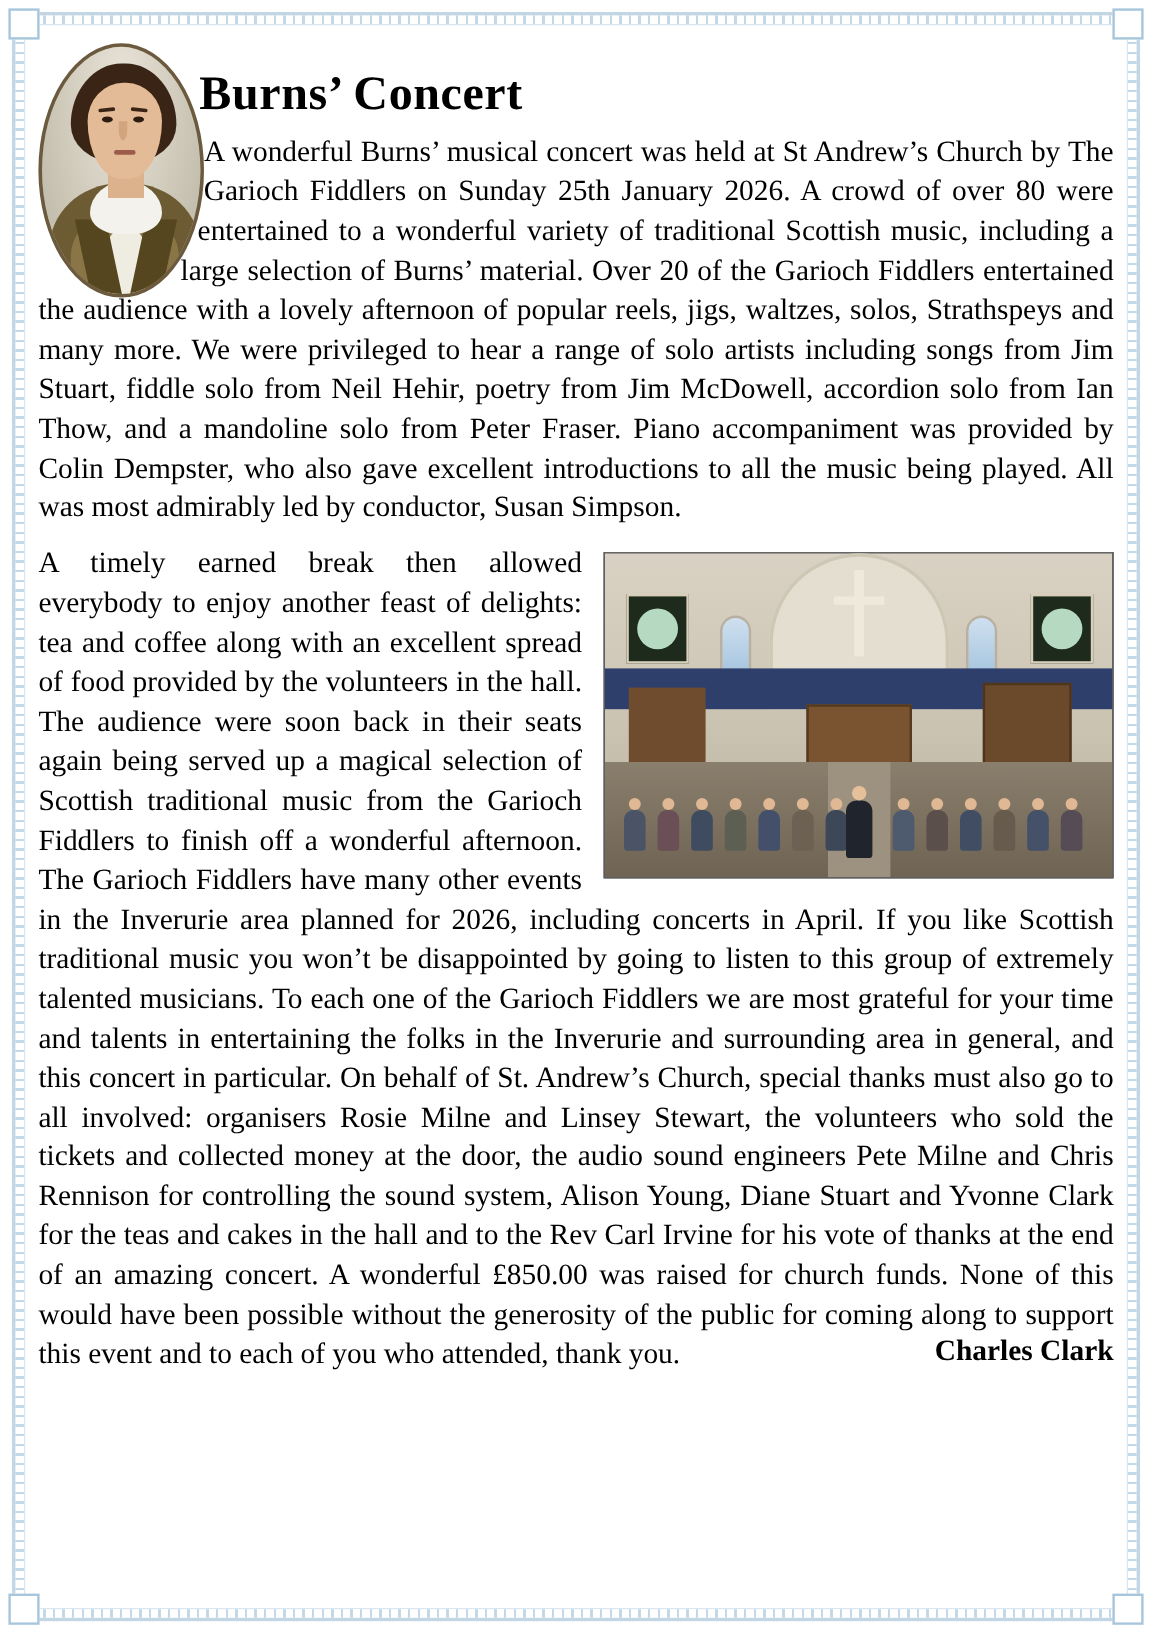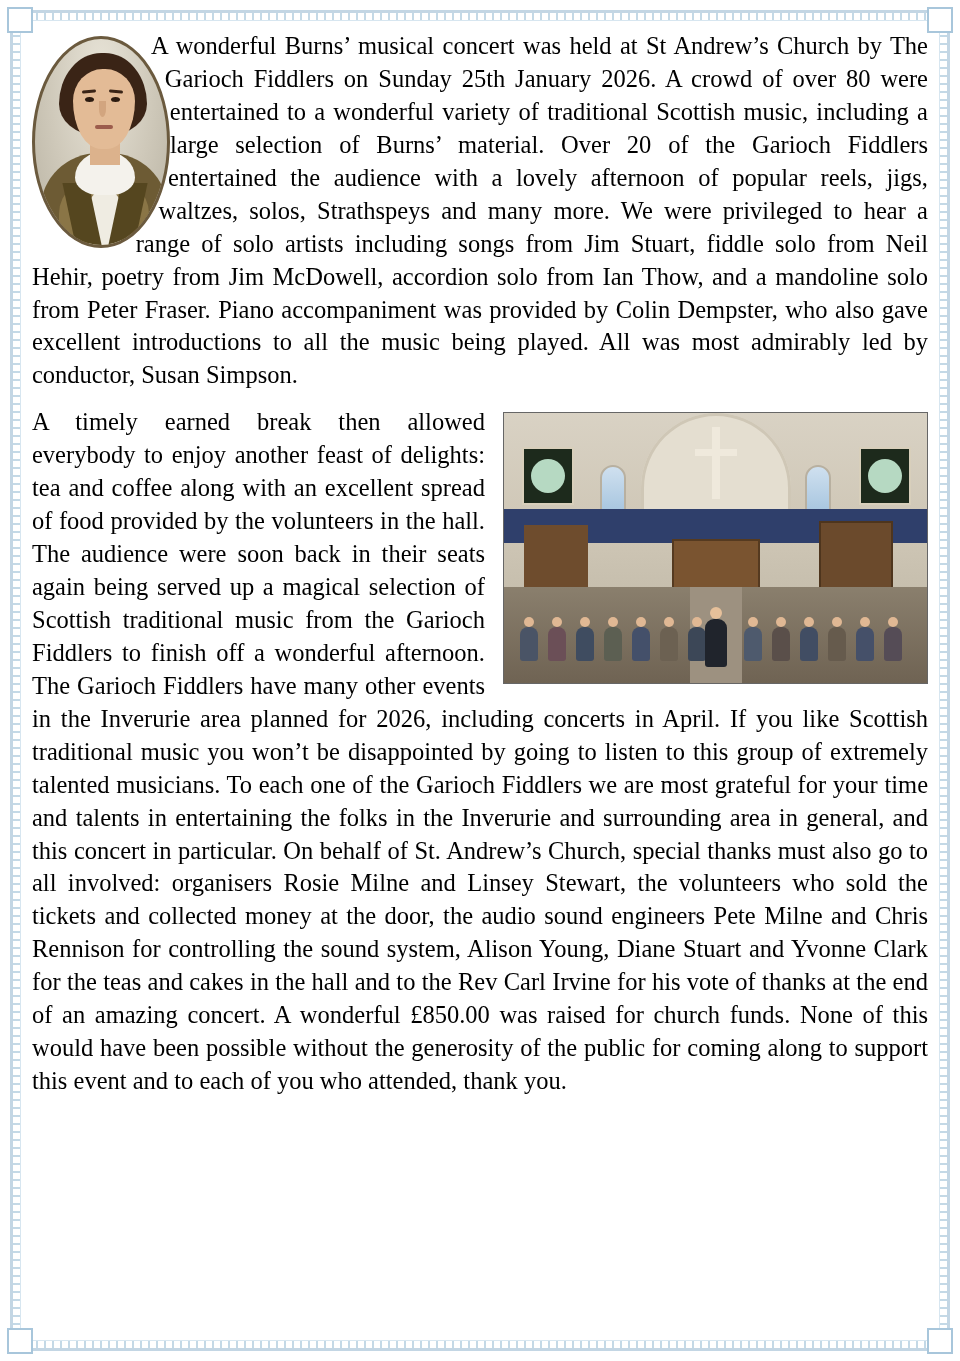--- a/index.html
+++ b/index.html
@@ -386,20 +386,21 @@
         <div class="p-face"></div>
         <div class="p-brow l"></div>
         <div class="p-brow r"></div>
         <div class="p-eye l"></div>
         <div class="p-eye r"></div>
         <div class="p-nose"></div>
         <div class="p-mouth"></div>
       </div>
     </div>
 
+    <h1 class="title">Burns’ Concert</h1>
 
     <p class="body-text">A wonderful Burns’ musical concert was held at St Andrew’s Church by The Garioch Fiddlers on Sunday 25th January 2026. A crowd of over 80 were entertained to a wonderful variety of traditional Scottish music, including a large selection of Burns’ material. Over 20 of the Garioch Fiddlers entertained the audience with a lovely afternoon of popular reels, jigs, waltzes, solos, Strathspeys and many more. We were privileged to hear a range of solo artists including songs from Jim Stuart, fiddle solo from Neil Hehir, poetry from Jim McDowell, accordion solo from Ian Thow, and a mandoline solo from Peter Fraser. Piano accompaniment was provided by Colin Dempster, who also gave excellent introductions to all the music being played. All was most admirably led by conductor, Susan Simpson.</p>
 
     <div class="concert-photo">
       <div class="ph-wall"></div>
       <div class="ph-arch"></div>
       <div class="ph-cross"></div>
       <div class="ph-window w1"></div>
       <div class="ph-window w2"></div>
       <div class="ph-banner l">
@@ -427,15 +428,16 @@
         <span class="ph-person" style="left:296px; background:#414d63;"></span>
         <span class="ph-person" style="left:324px; background:#665b4d;"></span>
         <span class="ph-person" style="left:352px; background:#455069;"></span>
         <span class="ph-person" style="left:380px; background:#554c56;"></span>
       </div>
       <div class="ph-conductor"></div>
     </div>
 
     <p class="body-text last"><span>A timely earned break then allowed everybody to enjoy another feast of delights: tea and coffee along with an excellent spread of food provided by the volunteers in the hall. The audience were soon back in their seats again being served up a magical selection of Scottish traditional music from the Garioch Fiddlers to finish off a wonderful afternoon. The Garioch Fiddlers have many other events in the Inverurie area planned for 2026, including concerts in April. If you like Scottish traditional music you won’t be disappointed by going to listen to this group of extremely talented musicians. To each one of the Garioch Fiddlers we are most grateful for your time and talents in entertaining the folks in the Inverurie and surrounding area in general, and this concert in particular. On behalf of St. Andrew’s Church, special thanks must also go to all involved: organisers Rosie Milne and Linsey Stewart, the volunteers who sold the tickets and collected money at the door, the audio sound engineers Pete Milne and Chris Rennison for controlling the sound system, Alison Young, Diane Stuart and Yvonne Clark for the teas and cakes in the hall and to the Rev Carl Irvine for his vote of thanks at the end of an amazing concert.  A wonderful </span><strong class="amount">£850.00 was raised for church funds.</strong><span>   None of this would have been possible without the generosity of the public for coming along to support this event and to each of you who attended, thank you.</span></p>
 
+    <p class="signature">Charles Clark</p>
 
   </div>
 </div>
 
 </body></html>

